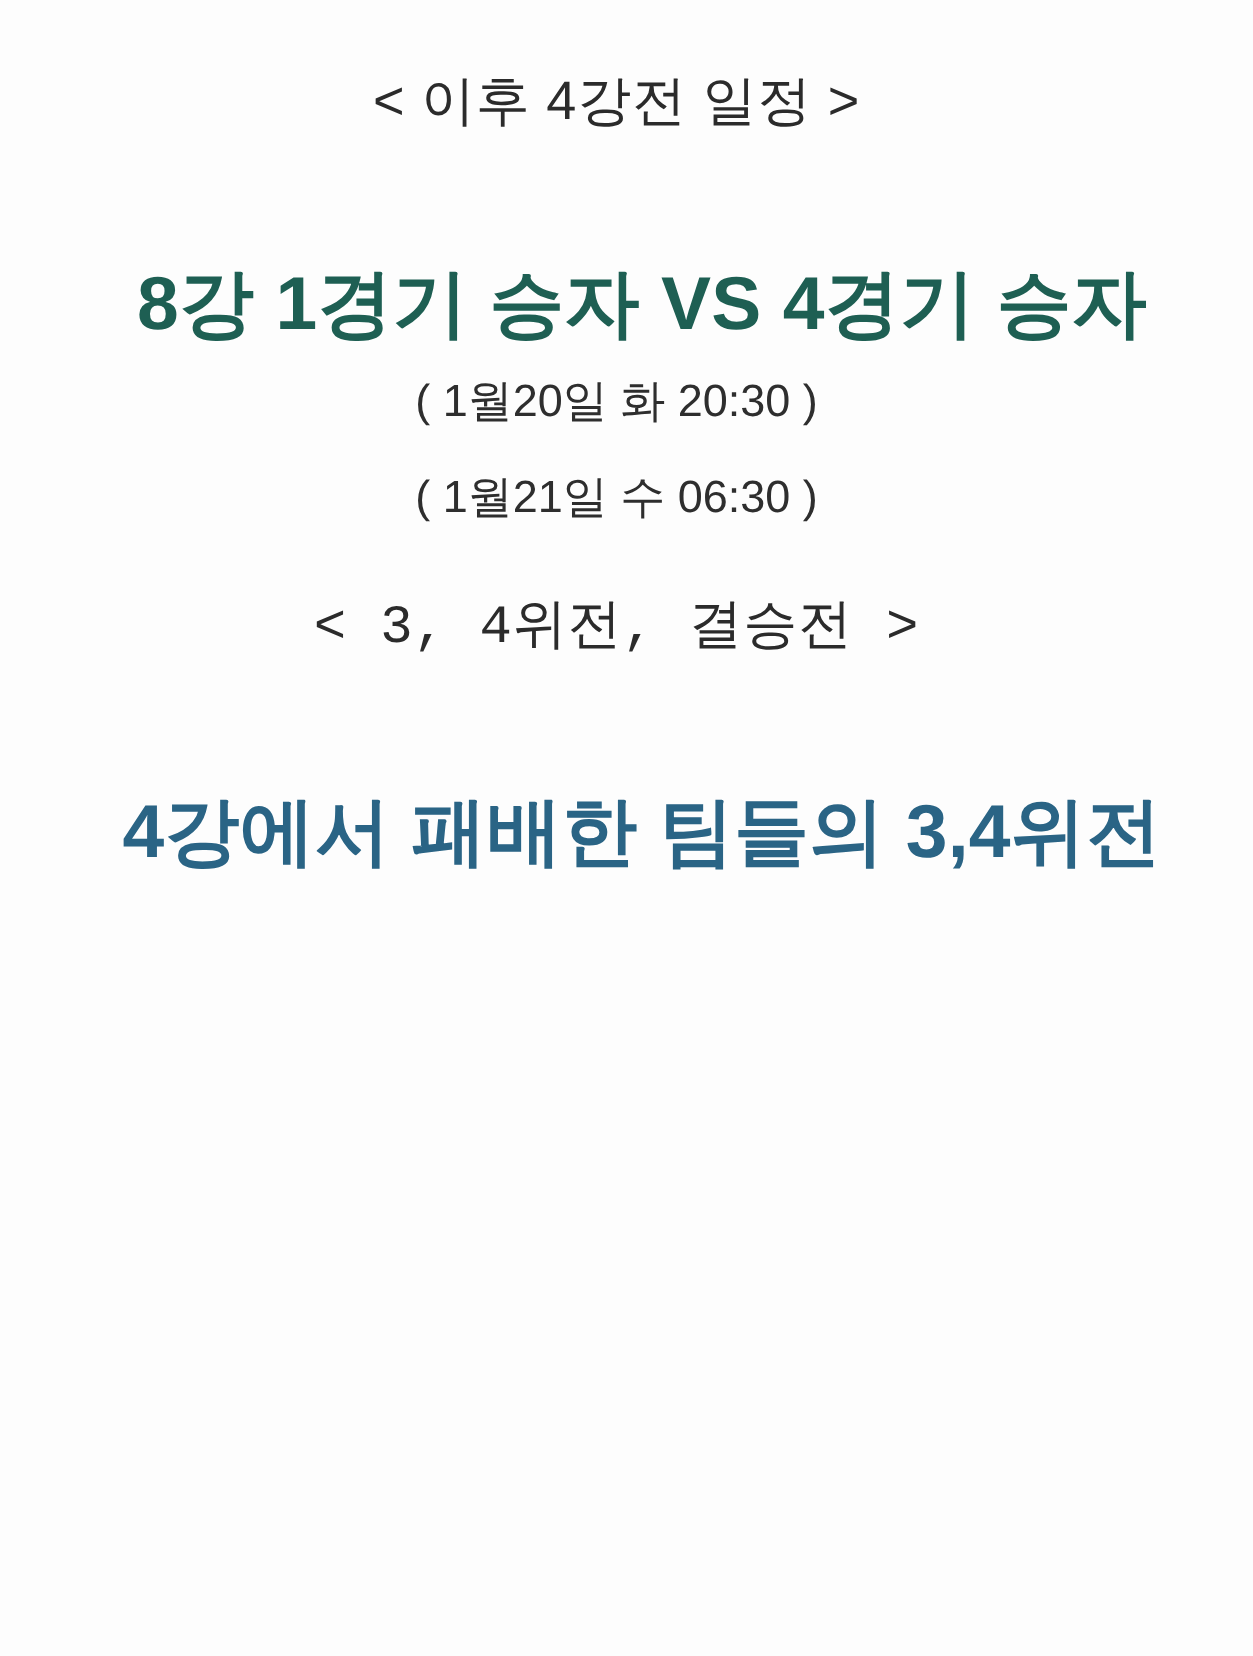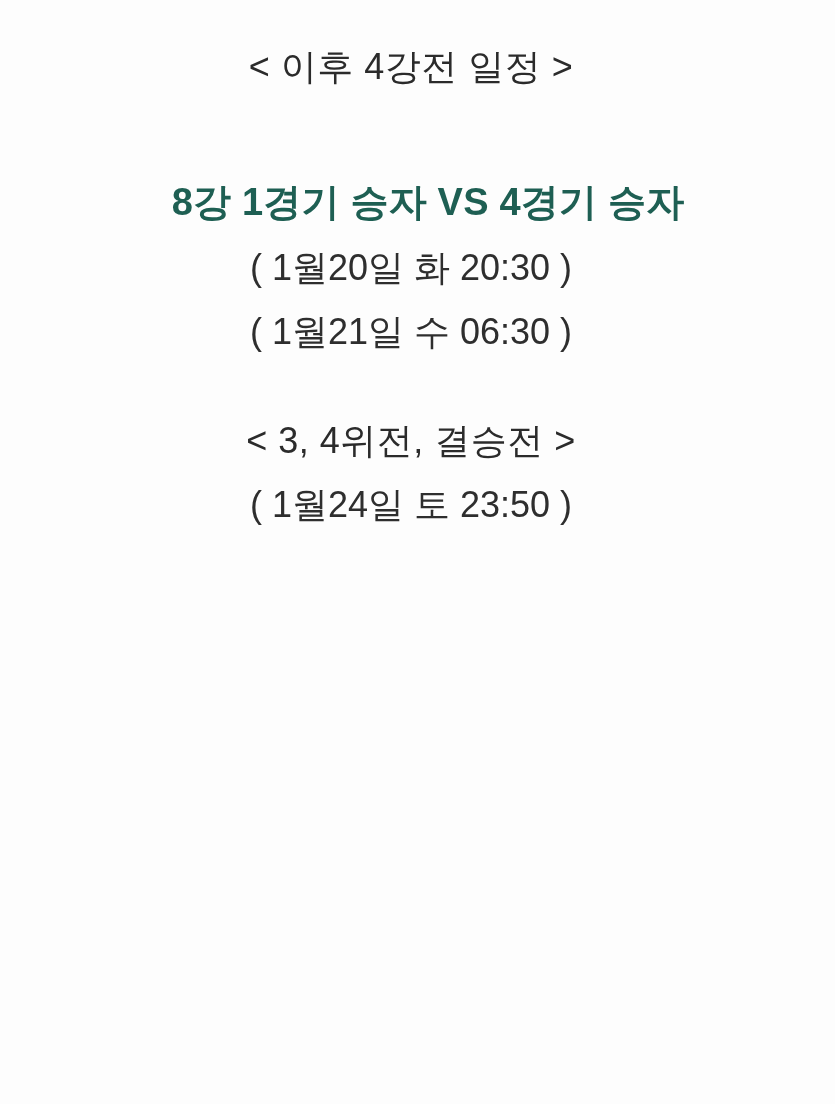--- a/index.html
+++ b/index.html
@@ -23,48 +23,48 @@
   }
   .section-title {
     margin-top: 48px;
     font-size: 36px;
     line-height: 38px;
     font-weight: 400;
     color: #2b2b2b;
     letter-spacing: 0.5px;
   }
   .match-name {
-    font-size: 38px;
+    font-size: 50px;
     line-height: 42px;
     font-weight: 700;
     letter-spacing: 0.2px;
     margin-left: 34px;
   }
   .teal { color: #1e5f53; }
   .blue { color: #2a6485; }
   .match-date {
     margin-top: 26px;
-    font-size: 36px;
+    font-size: 30px;
     line-height: 38px;
     font-weight: 400;
     color: #2e2e2e;
   }
   .group-gap { margin-top: 95px; }
-  .header-gap { margin-top: 71px; }
+  .header-gap { margin-top: 49px; font-family: Liberation Mono, monospace; }
 </style>
 </head>
 <body>
 
 <div class="page">
 
   <div class="section-title">&lt; 이후 4강전 일정  &gt;</div>
 
   <div class="match-name teal group-gap">8강 1경기 승자 VS 4경기 승자</div>
   <div class="match-date">( 1월20일 화 20:30 )</div>
 
   <div class="match-date">( 1월21일 수 06:30 )</div>
 
   <div class="section-title header-gap">&lt; 3, 4위전, 결승전 &gt;</div>
 
+  <div class="match-name blue group-gap">4강에서 패배한 팀들의 3,4위전</div>
 
-  <div class="match-date">( 1월24일 토 23:50 )</div>
 
 </div>
 
 </body></html>

